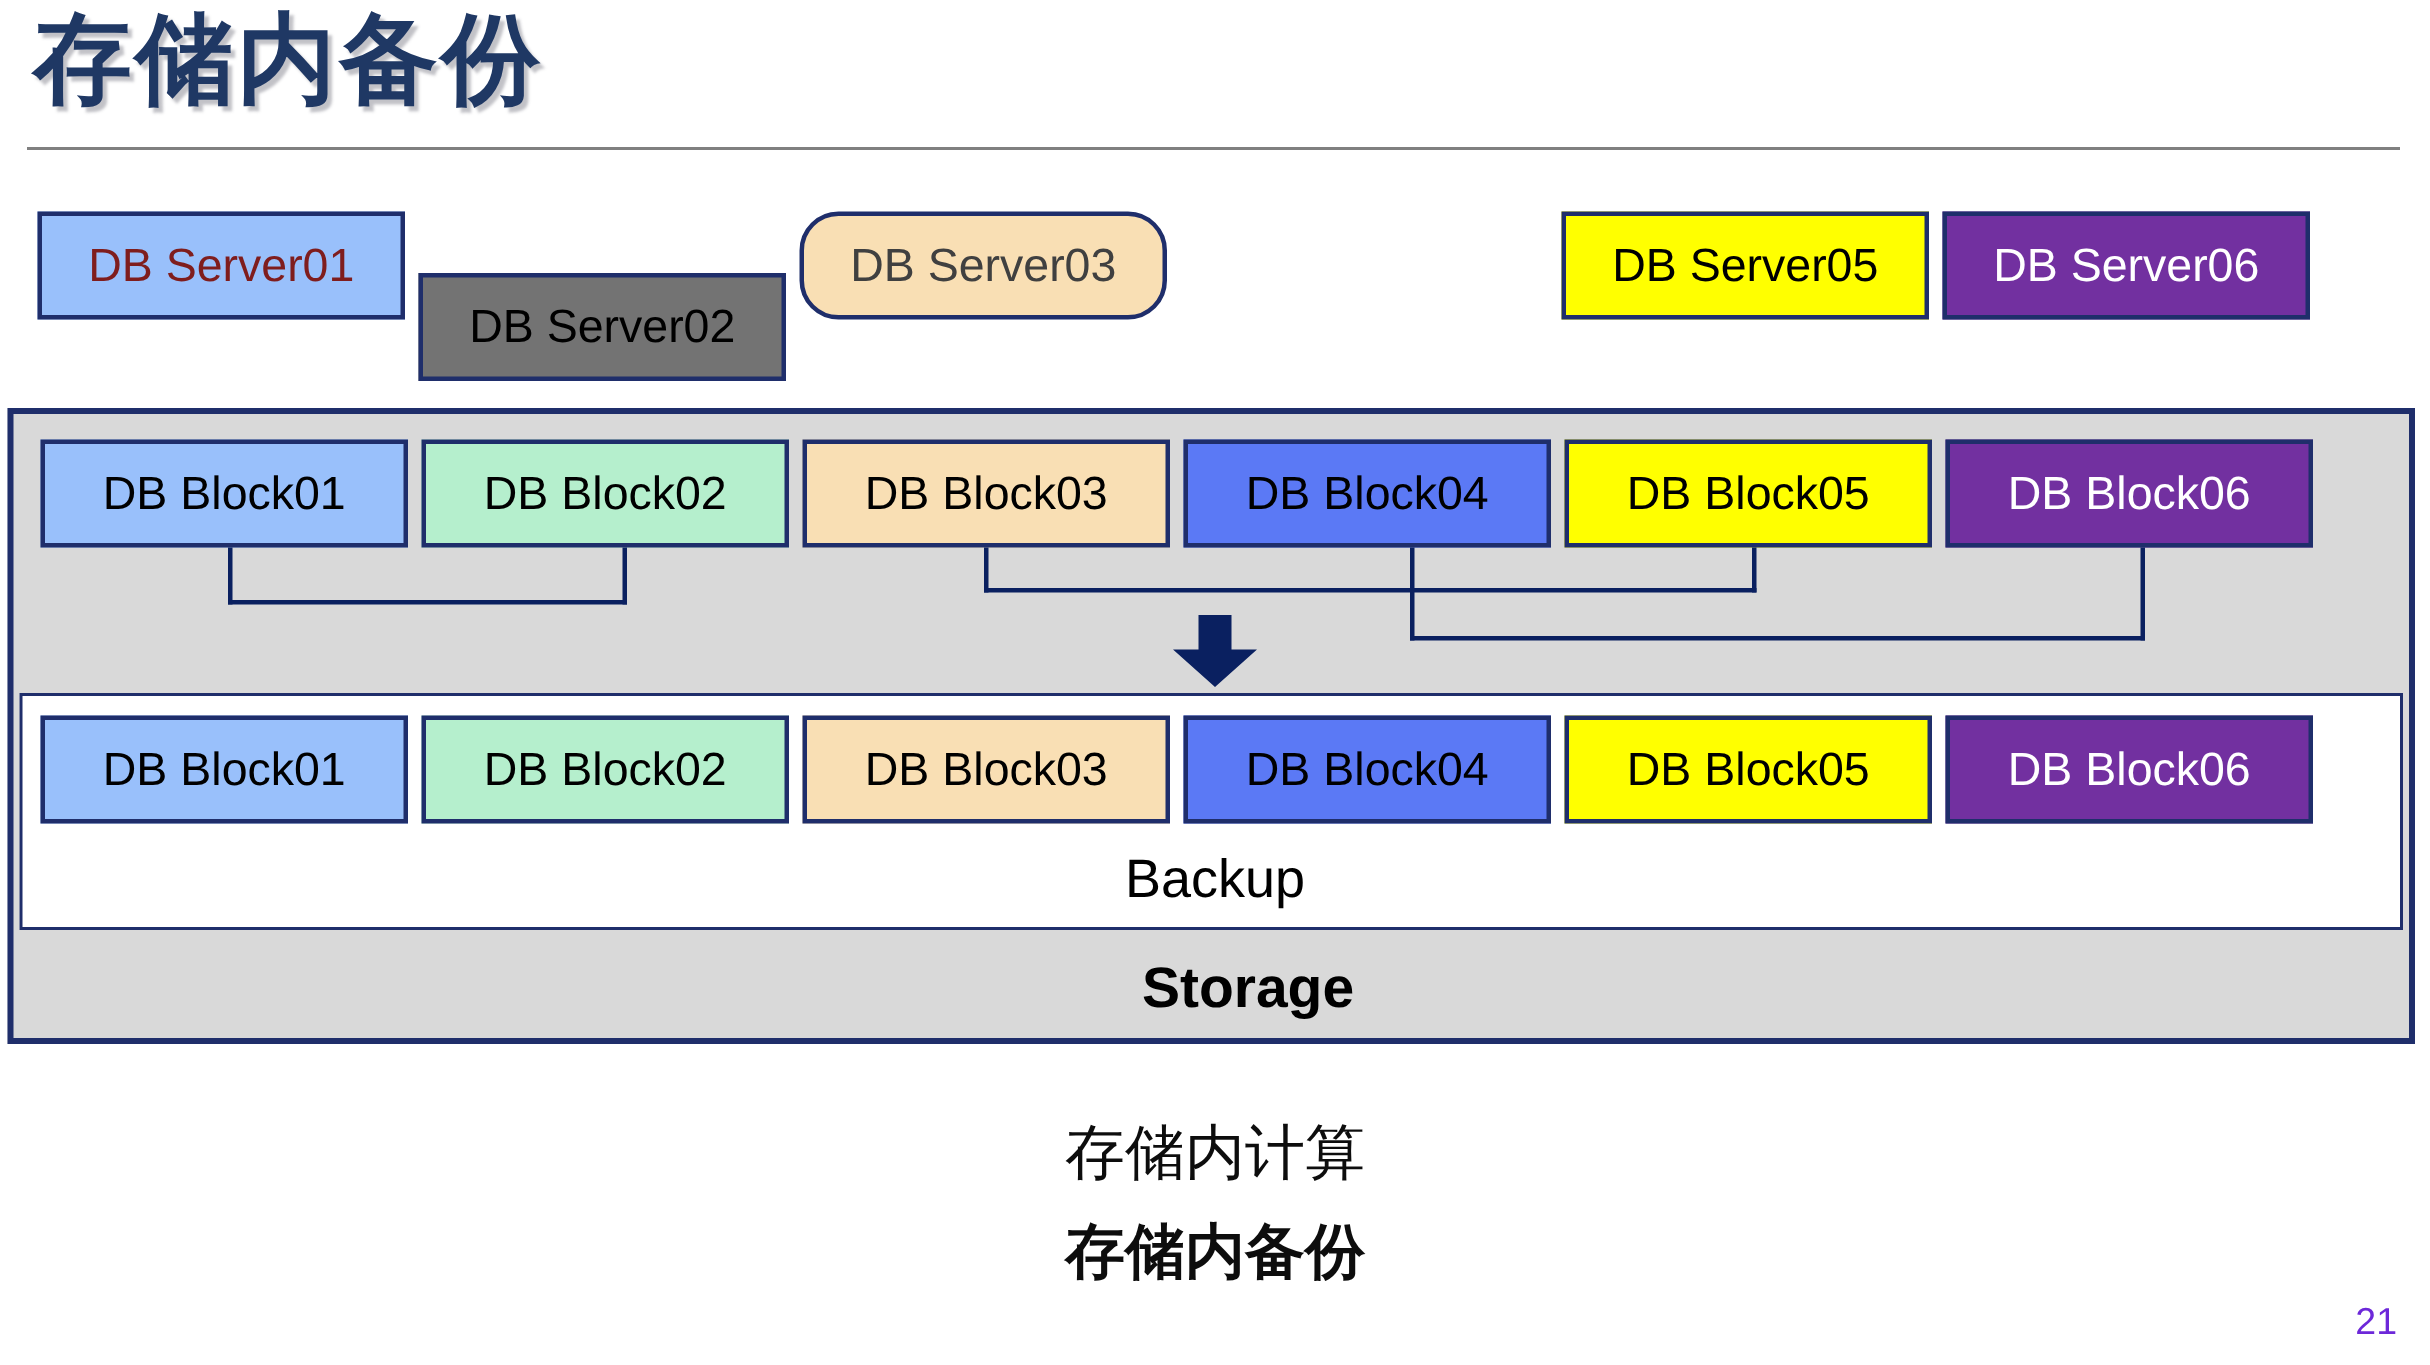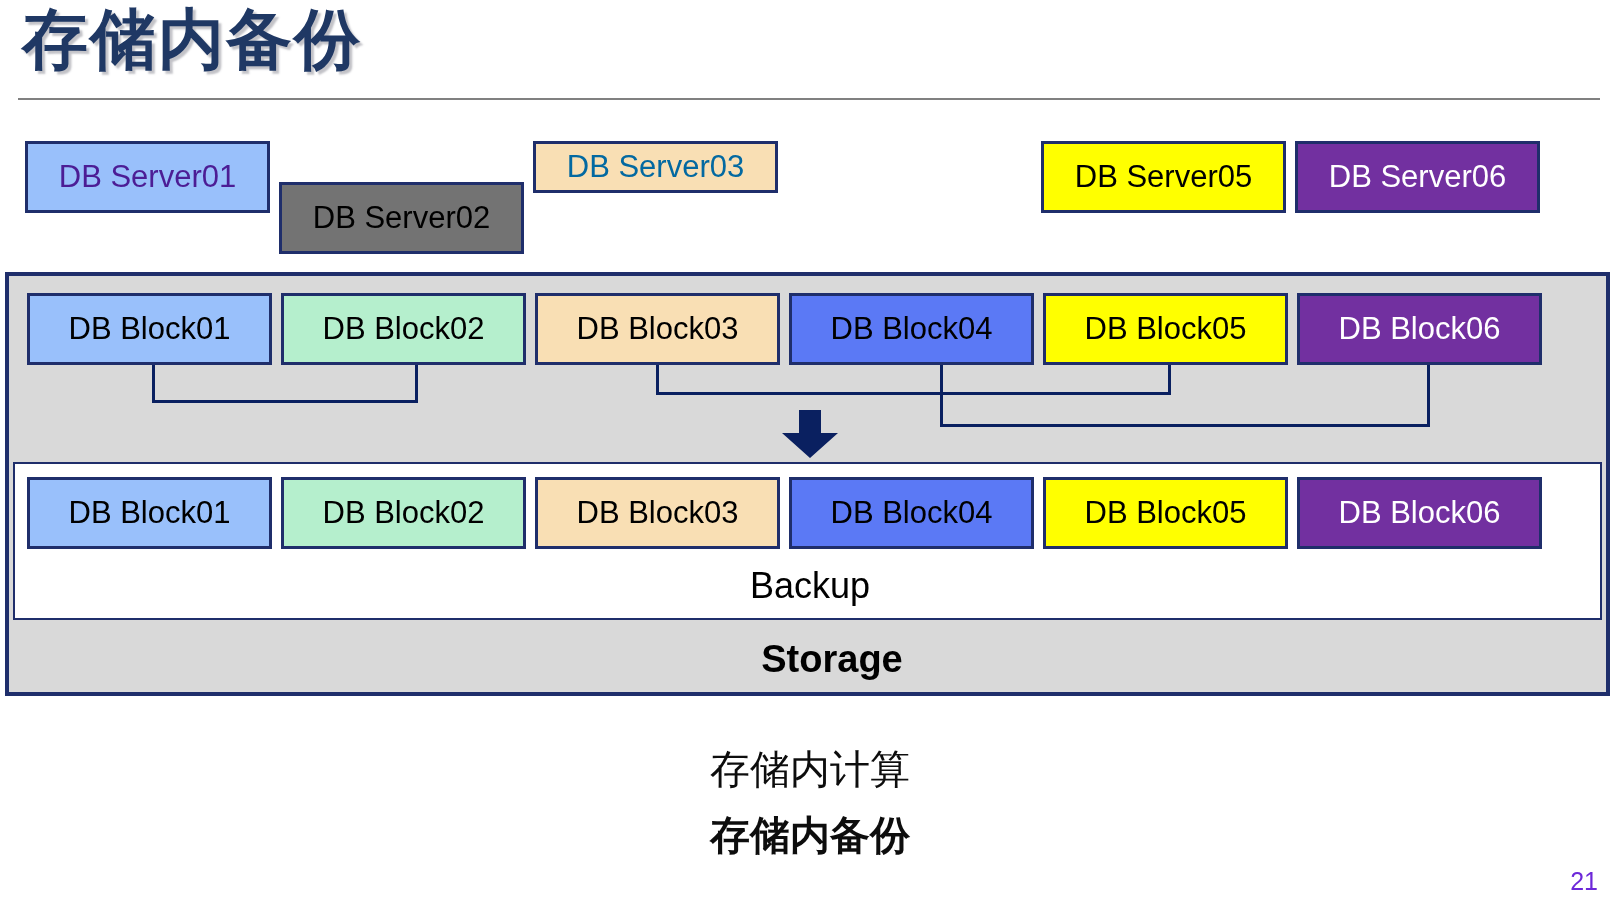--- a/index.html
+++ b/index.html
@@ -114,27 +114,27 @@
     text-align:right;
   }
 </style>
 </head>
 <body>
 
 <div class="slide-title">存储内备份</div>
 <div class="title-rule"></div>
 
 <div class="server-row" id="server-row">
-    <div class="box" style="left: 25px; top: 0px; width: 245px; height: 72px; background: rgb(153, 192, 251); color: #4c1d95;">
+    <div class="box" style="left: 25px; top: 0px; width: 245px; height: 72px; background: rgb(153, 192, 251); color: #7f1d1d;">
       <span>DB Server01</span>
     </div>
     <div class="box" style="left: 279px; top: 0px; width: 245px; height: 72px; background: #737373; color: rgb(0, 0, 0); margin-top: 41px;">
       <span>DB Server02</span>
     </div>
-    <div class="box" style="left: 533px; top: 0px; width: 245px; height: 52px; background: rgb(249, 223, 180); color: #0369a1;">
+    <div class="box" style="left: 533px; top: 0px; width: 245px; height: 72px; background: rgb(249, 223, 180); color: #404040; border-radius: 26px;">
       <span>DB Server03</span>
     </div>
     <div class="box" style="left: 1041px; top: 0px; width: 245px; height: 72px; background: rgb(255, 255, 0); color: rgb(0, 0, 0);">
       <span>DB Server05</span>
     </div>
     <div class="box" style="left: 1295px; top: 0px; width: 245px; height: 72px; background: rgb(114, 48, 160); color: rgb(255, 255, 255);">
       <span>DB Server06</span>
     </div>
   </div>
 

